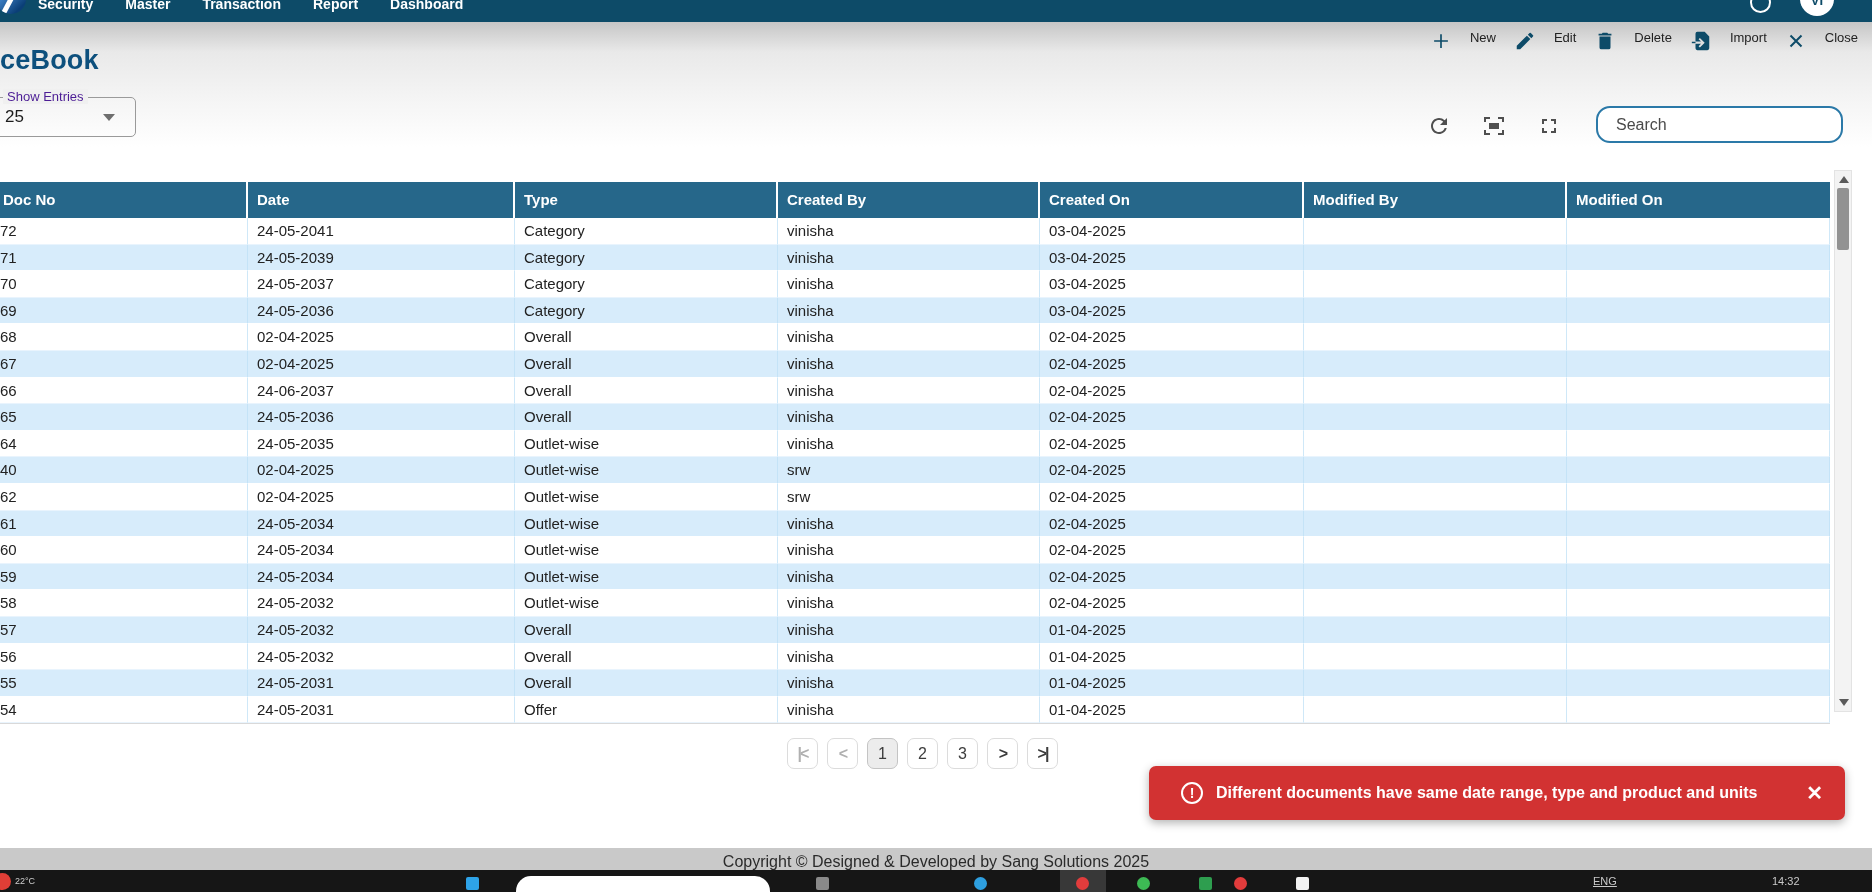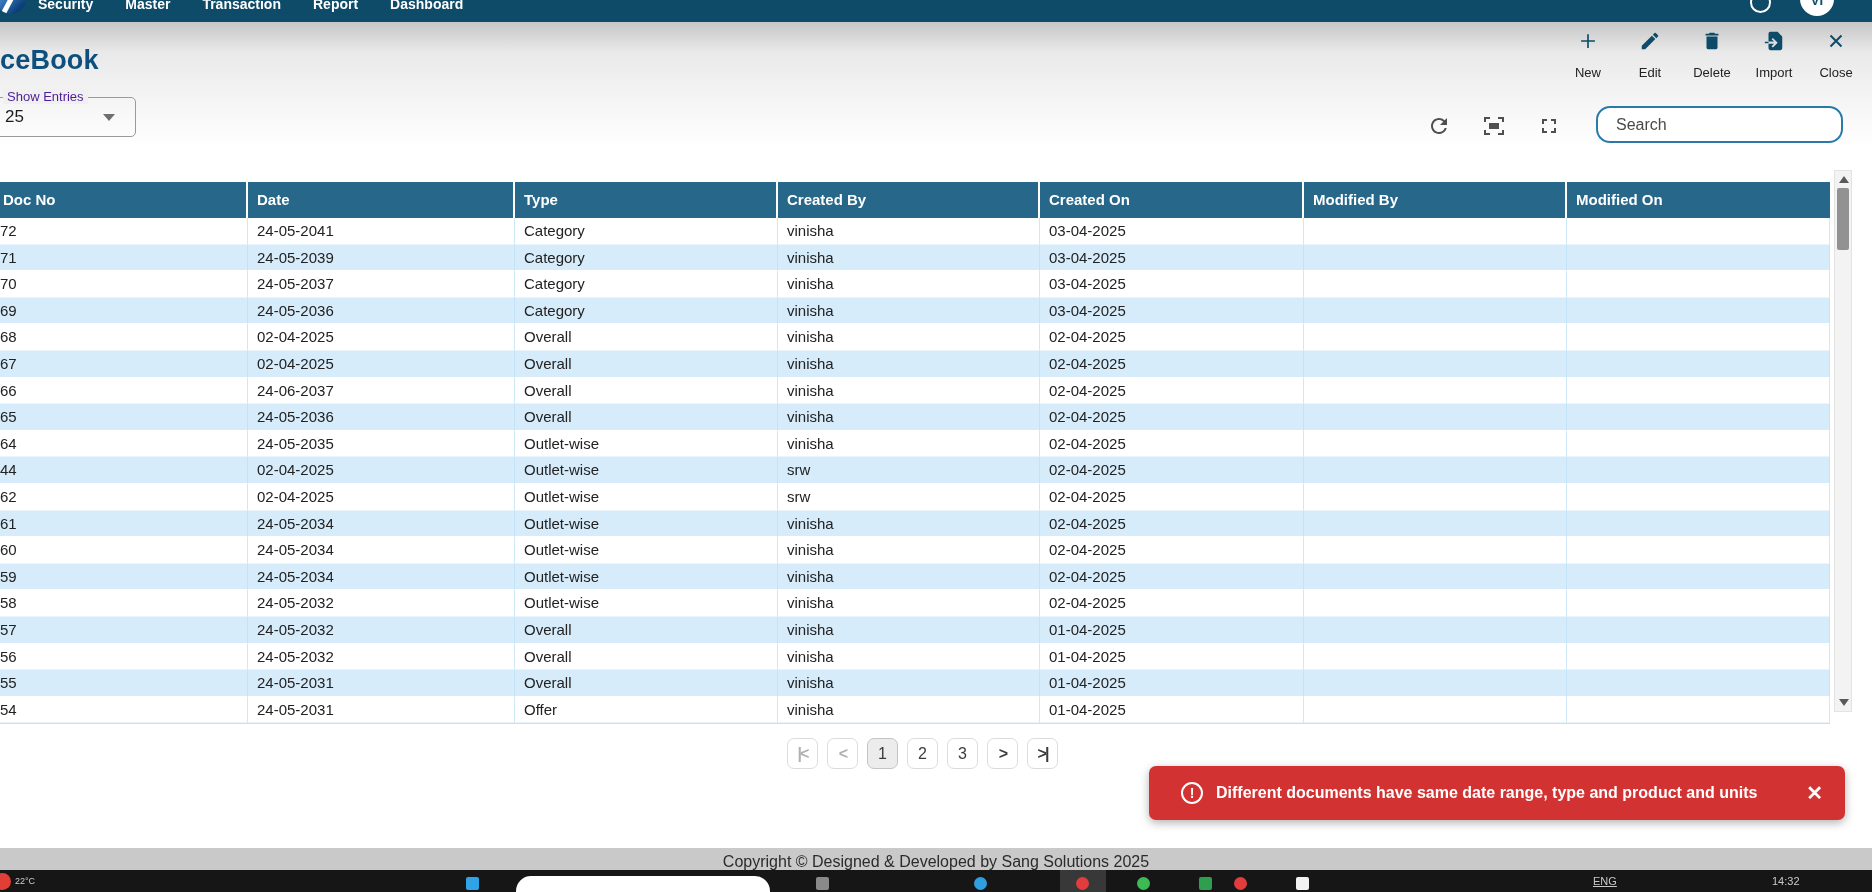--- a/index.html
+++ b/index.html
@@ -19,21 +19,21 @@
     display:flex; align-items:flex-end; justify-content:center; cursor:pointer; }
   .nav-avatar span { color:#0d4b68; font-weight:700; font-size:13px; line-height:1; padding-bottom:9px; }
 
   
   .content { position:absolute; top:22px; left:0; width:1872px; height:826px;
     background:linear-gradient(to bottom,#c6c6c6 0px,#e9e9e9 30px,#f4f4f4 75px,#ffffff 125px); }
 
   .page-title { position:absolute; top:23px; left:0px; font-size:27px; font-weight:700; color:#0d507d; letter-spacing:.2px; }
 
   .action-bar { position:absolute; top:8px; right:14px; display:flex; gap:18px; }
-  .action-btn { display:flex; flex-direction:column; align-items:center; gap:10px; min-width:44px; cursor:pointer; background:none; border:none; }
+  .action-btn { display:flex; flex-direction:row; align-items:flex-start; gap:18px; min-width:44px; cursor:pointer; background:none; border:none; }
   .action-btn svg { width:22px; height:22px; }
   .action-btn .a-label { font-size:13px; color:#222; }
 
   
   .show-entries { position:absolute; top:75px; left:-42px; width:178px; height:40px; border:1px solid #9a9a9a; border-radius:5px; cursor:pointer; background:transparent; }
   .se-label { position:absolute; top:-9px; left:44px; font-size:13px; color:#4c1d95; background:#f0f0f0; padding:0 4px; }
   .se-value { position:absolute; top:9px; left:46px; font-size:17px; color:#1c1c1c; }
   .se-caret { position:absolute; right:20px; top:16px; width:0; height:0; border-left:6px solid transparent; border-right:6px solid transparent; border-top:7px solid #6e6e6e; }
 
   
@@ -265,21 +265,21 @@
           <div class="tr">
             <div class="td td-doc">64</div>
             <div class="td">24-05-2035</div>
             <div class="td">Outlet-wise</div>
             <div class="td">vinisha</div>
             <div class="td">02-04-2025</div>
             <div class="td"></div>
             <div class="td"></div>
           </div>
           <div class="tr alt">
-            <div class="td td-doc">44</div>
+            <div class="td td-doc">40</div>
             <div class="td">02-04-2025</div>
             <div class="td">Outlet-wise</div>
             <div class="td">srw</div>
             <div class="td">02-04-2025</div>
             <div class="td"></div>
             <div class="td"></div>
           </div>
           <div class="tr">
             <div class="td td-doc">62</div>
             <div class="td">02-04-2025</div>

